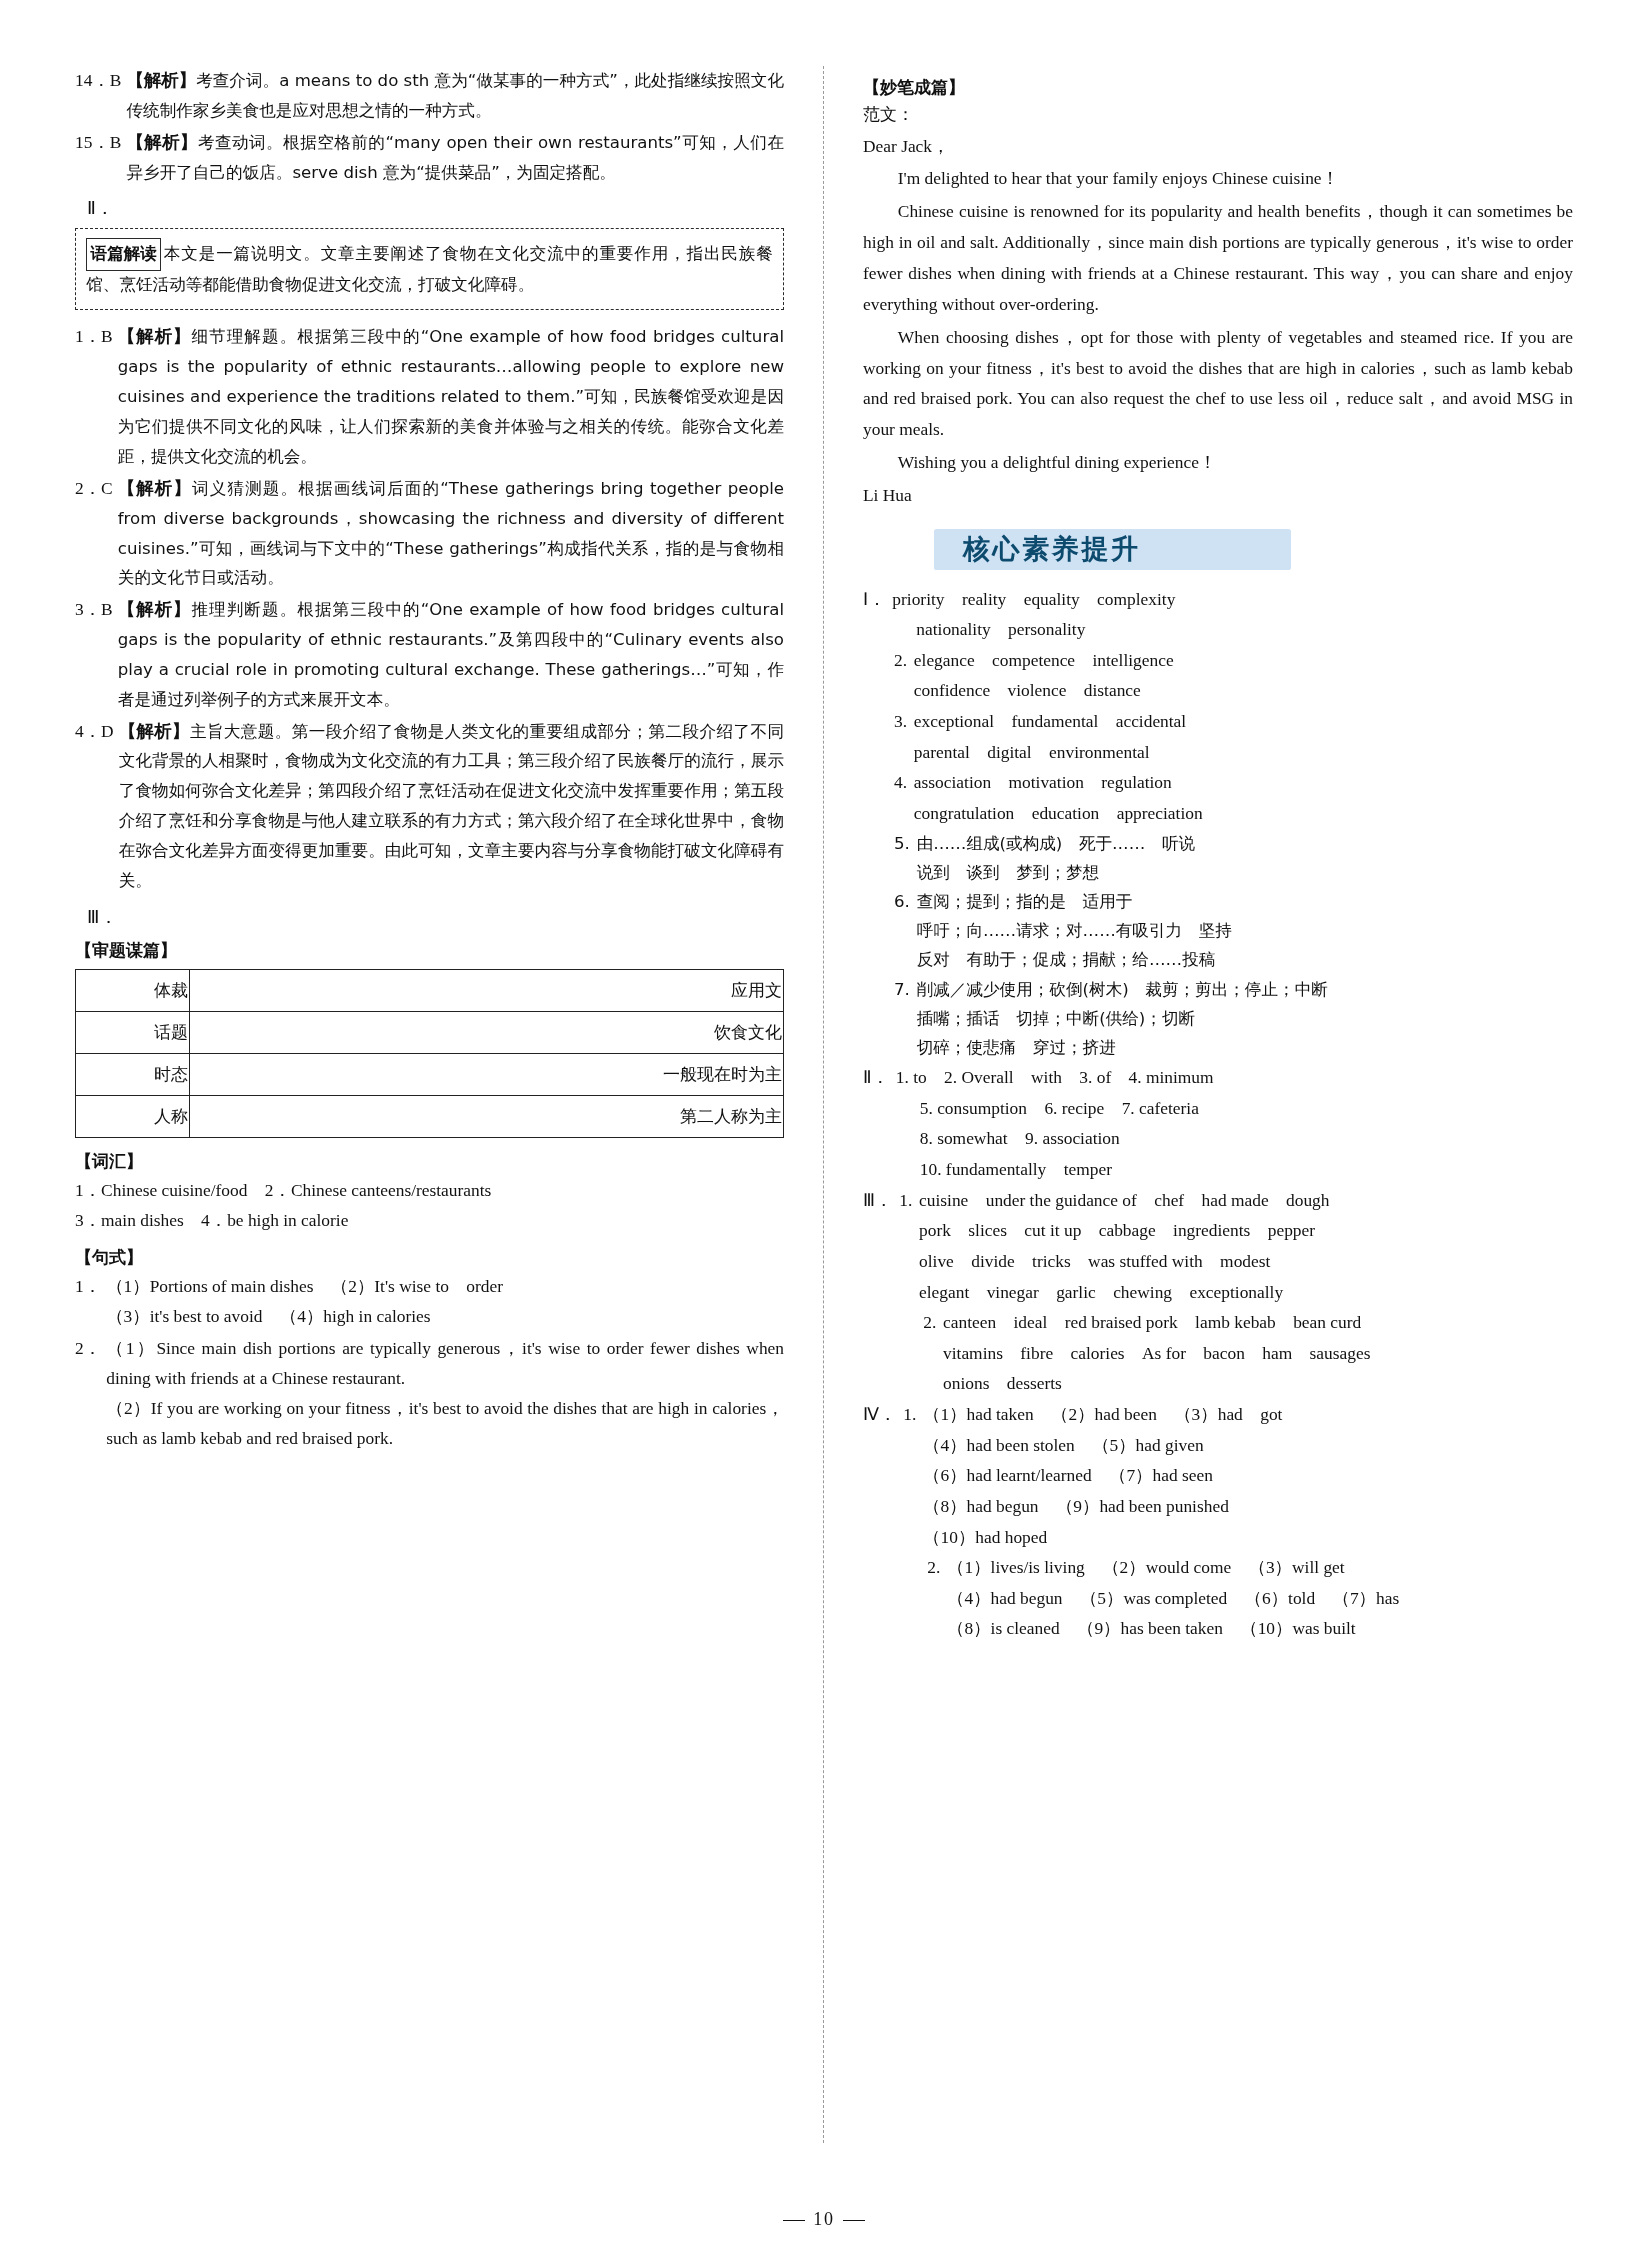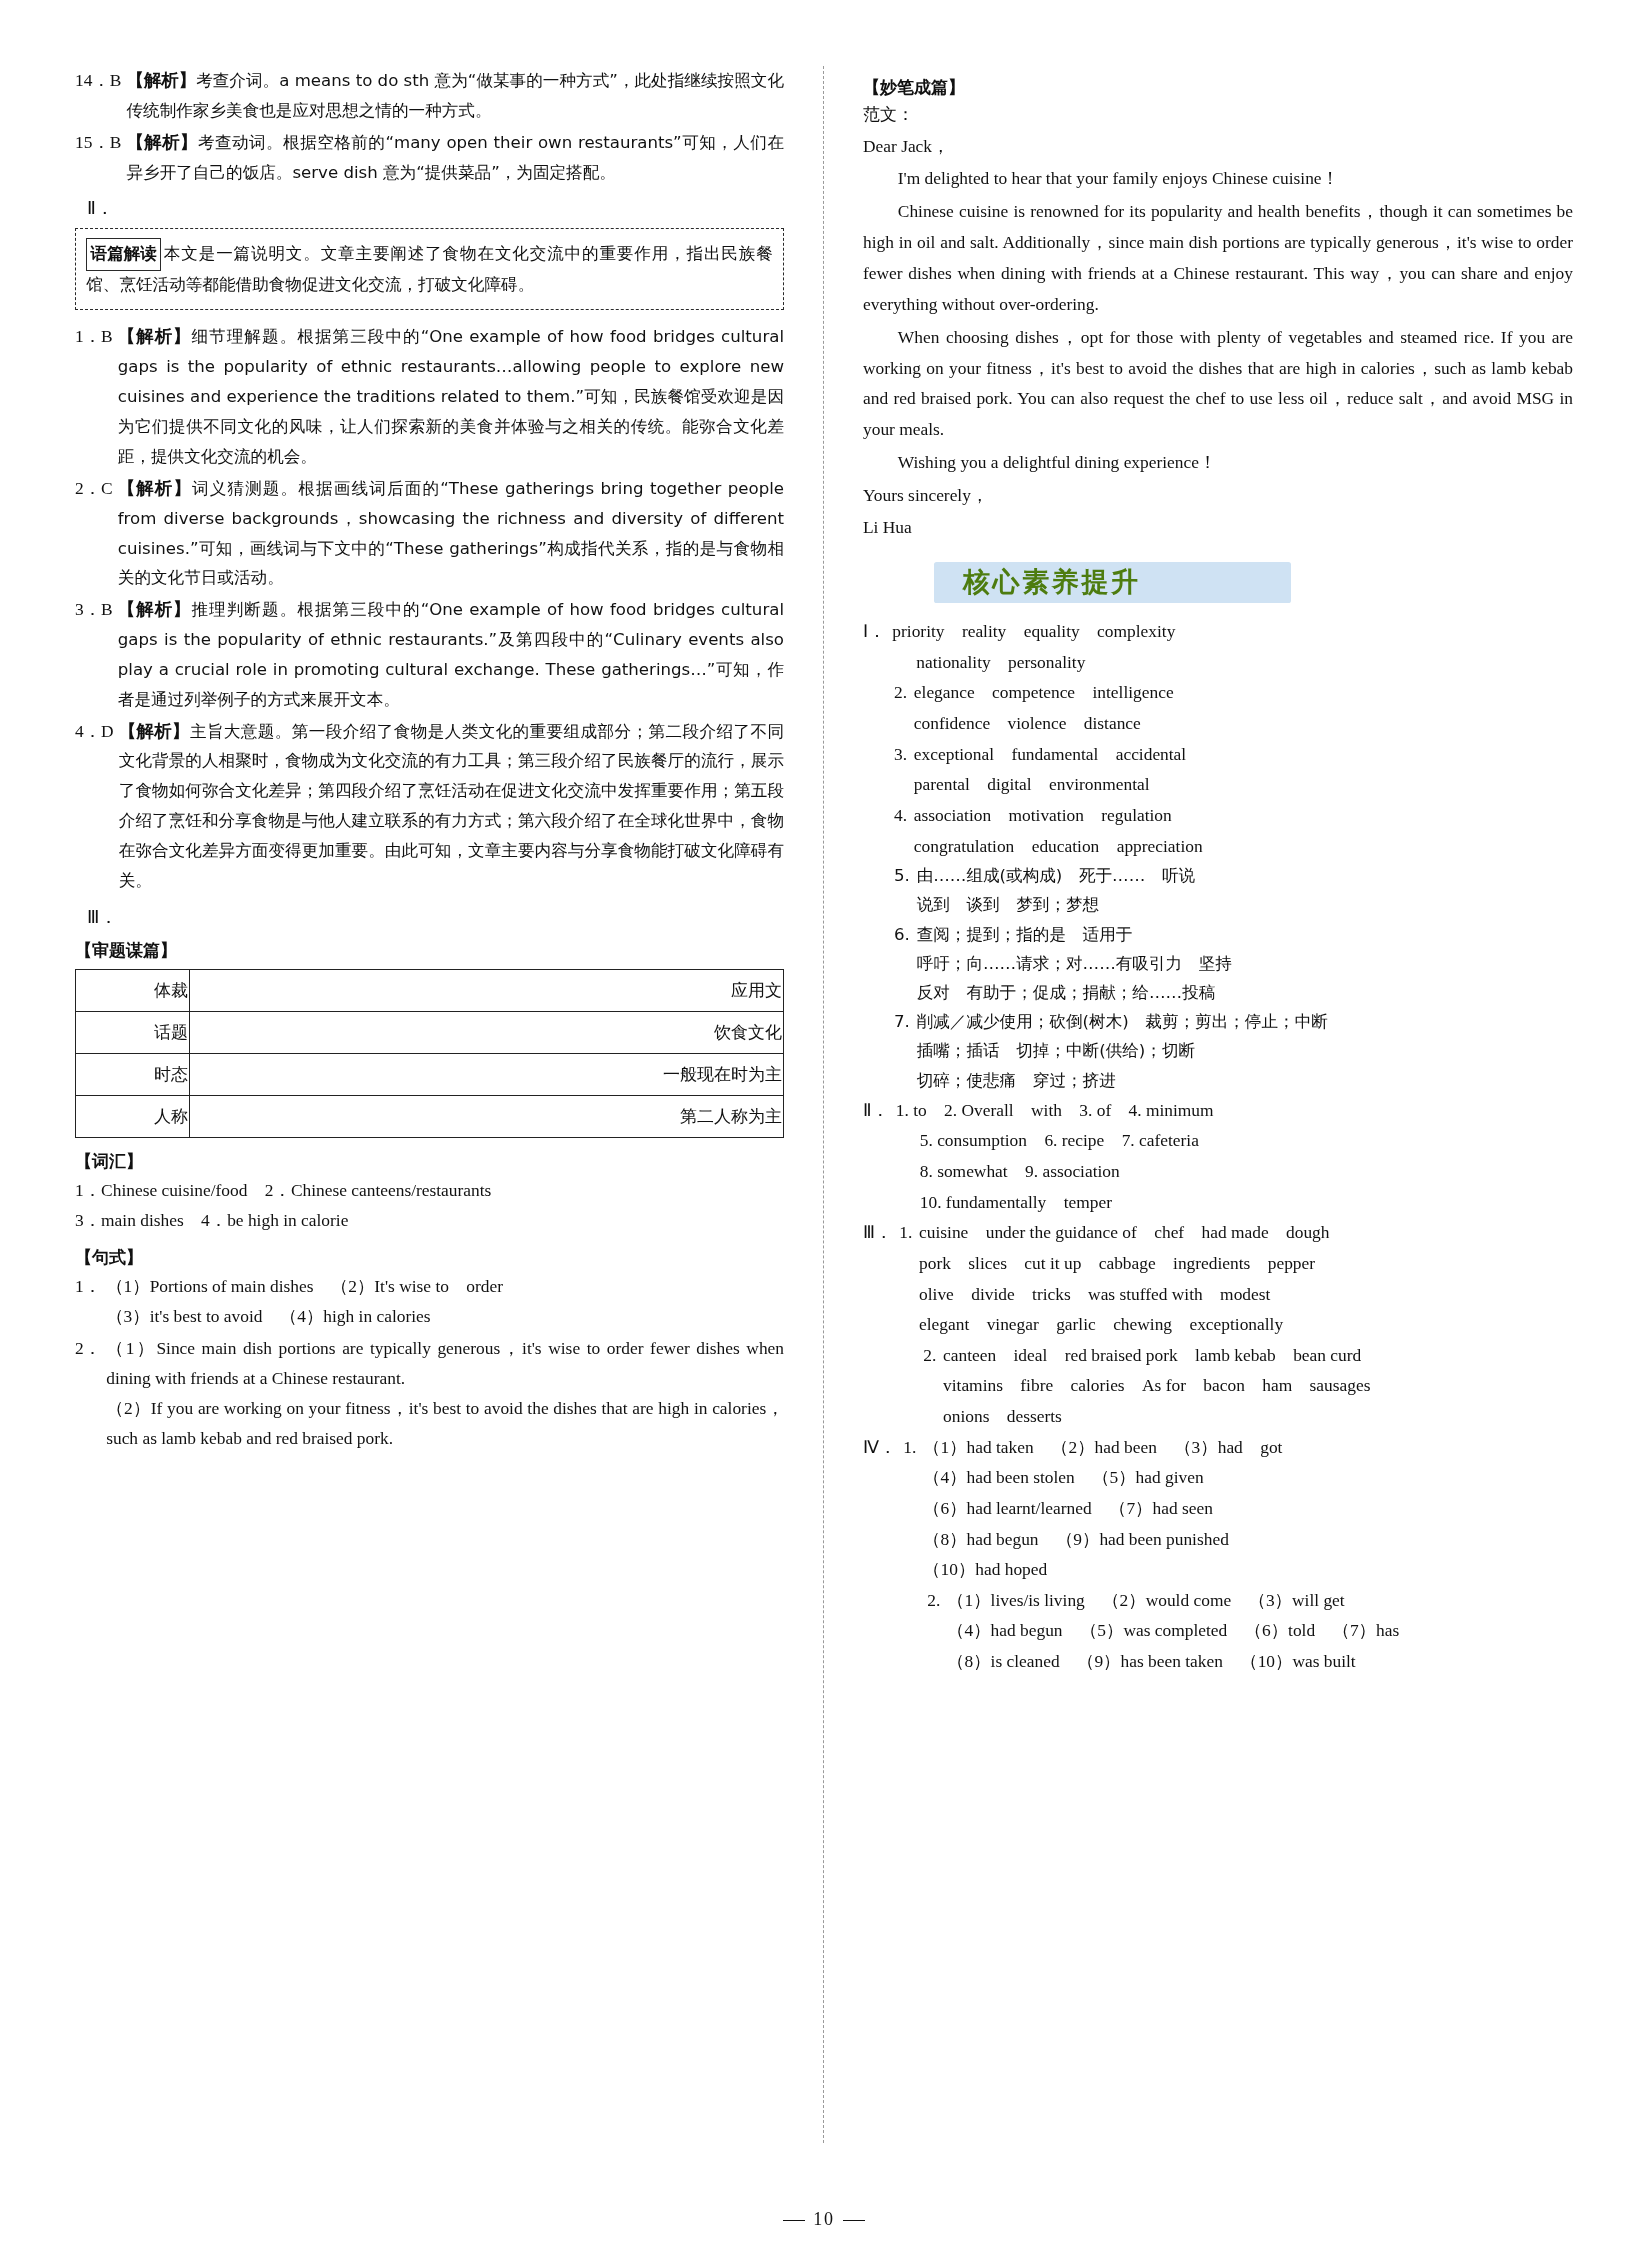--- a/index.html
+++ b/index.html
@@ -85,21 +85,21 @@
     background:#cfe2f3;
     border-radius:2.6px;
   }
   .banner .tx{
     position:absolute;
     left:100px; top:5.1px;
     font-family:"DejaVu Sans", sans-serif;
     font-weight:bold;
     font-size:27px;
     letter-spacing:2.6px;
-    color:#4d7c0f;
+    color:#0c4a6e;
   }
   .kv{ font-size:17.4px; line-height:1.76;}
   .sub{ margin-left:31px;}
   .foot{
     position:absolute;
     left:0; right:0; bottom:31px;
     text-align:center;
     font-size:18px;
     letter-spacing:1.7px;
   }
@@ -205,21 +205,20 @@
 
       <div class="brkt">【妙笔成篇】</div>
       <div class="brkt" style="font-weight:normal;margin:1.7px 0 5.1px 0;">范文：</div>
 
       <div class="letter">
         <p>Dear Jack，</p>
         <p class="ind">I'm delighted to hear that your family enjoys Chinese cuisine！</p>
         <p class="ind">Chinese cuisine is renowned for its popularity and health benefits，though it can sometimes be high in oil and salt. Additionally，since main dish portions are typically generous，it's wise to order fewer dishes when dining with friends at a Chinese restaurant. This way，you can share and enjoy everything without over-ordering.</p>
         <p class="ind">When choosing dishes，opt for those with plenty of vegetables and steamed rice. If you are working on your fitness，it's best to avoid the dishes that are high in calories，such as lamb kebab and red braised pork. You can also request the chef to use less oil，reduce salt，and avoid MSG in your meals.</p>
         <p class="ind">Wishing you a delightful dining experience！</p>
-        <p>Yours sincerely，</p>
         <p>Li Hua</p>
       </div>
 
       <div class="banner">
         <div class="bg"></div>
         <div class="tx">核心素养提升</div>
       </div>
 
       <div class="kv">
         <div class="rowgrp">

